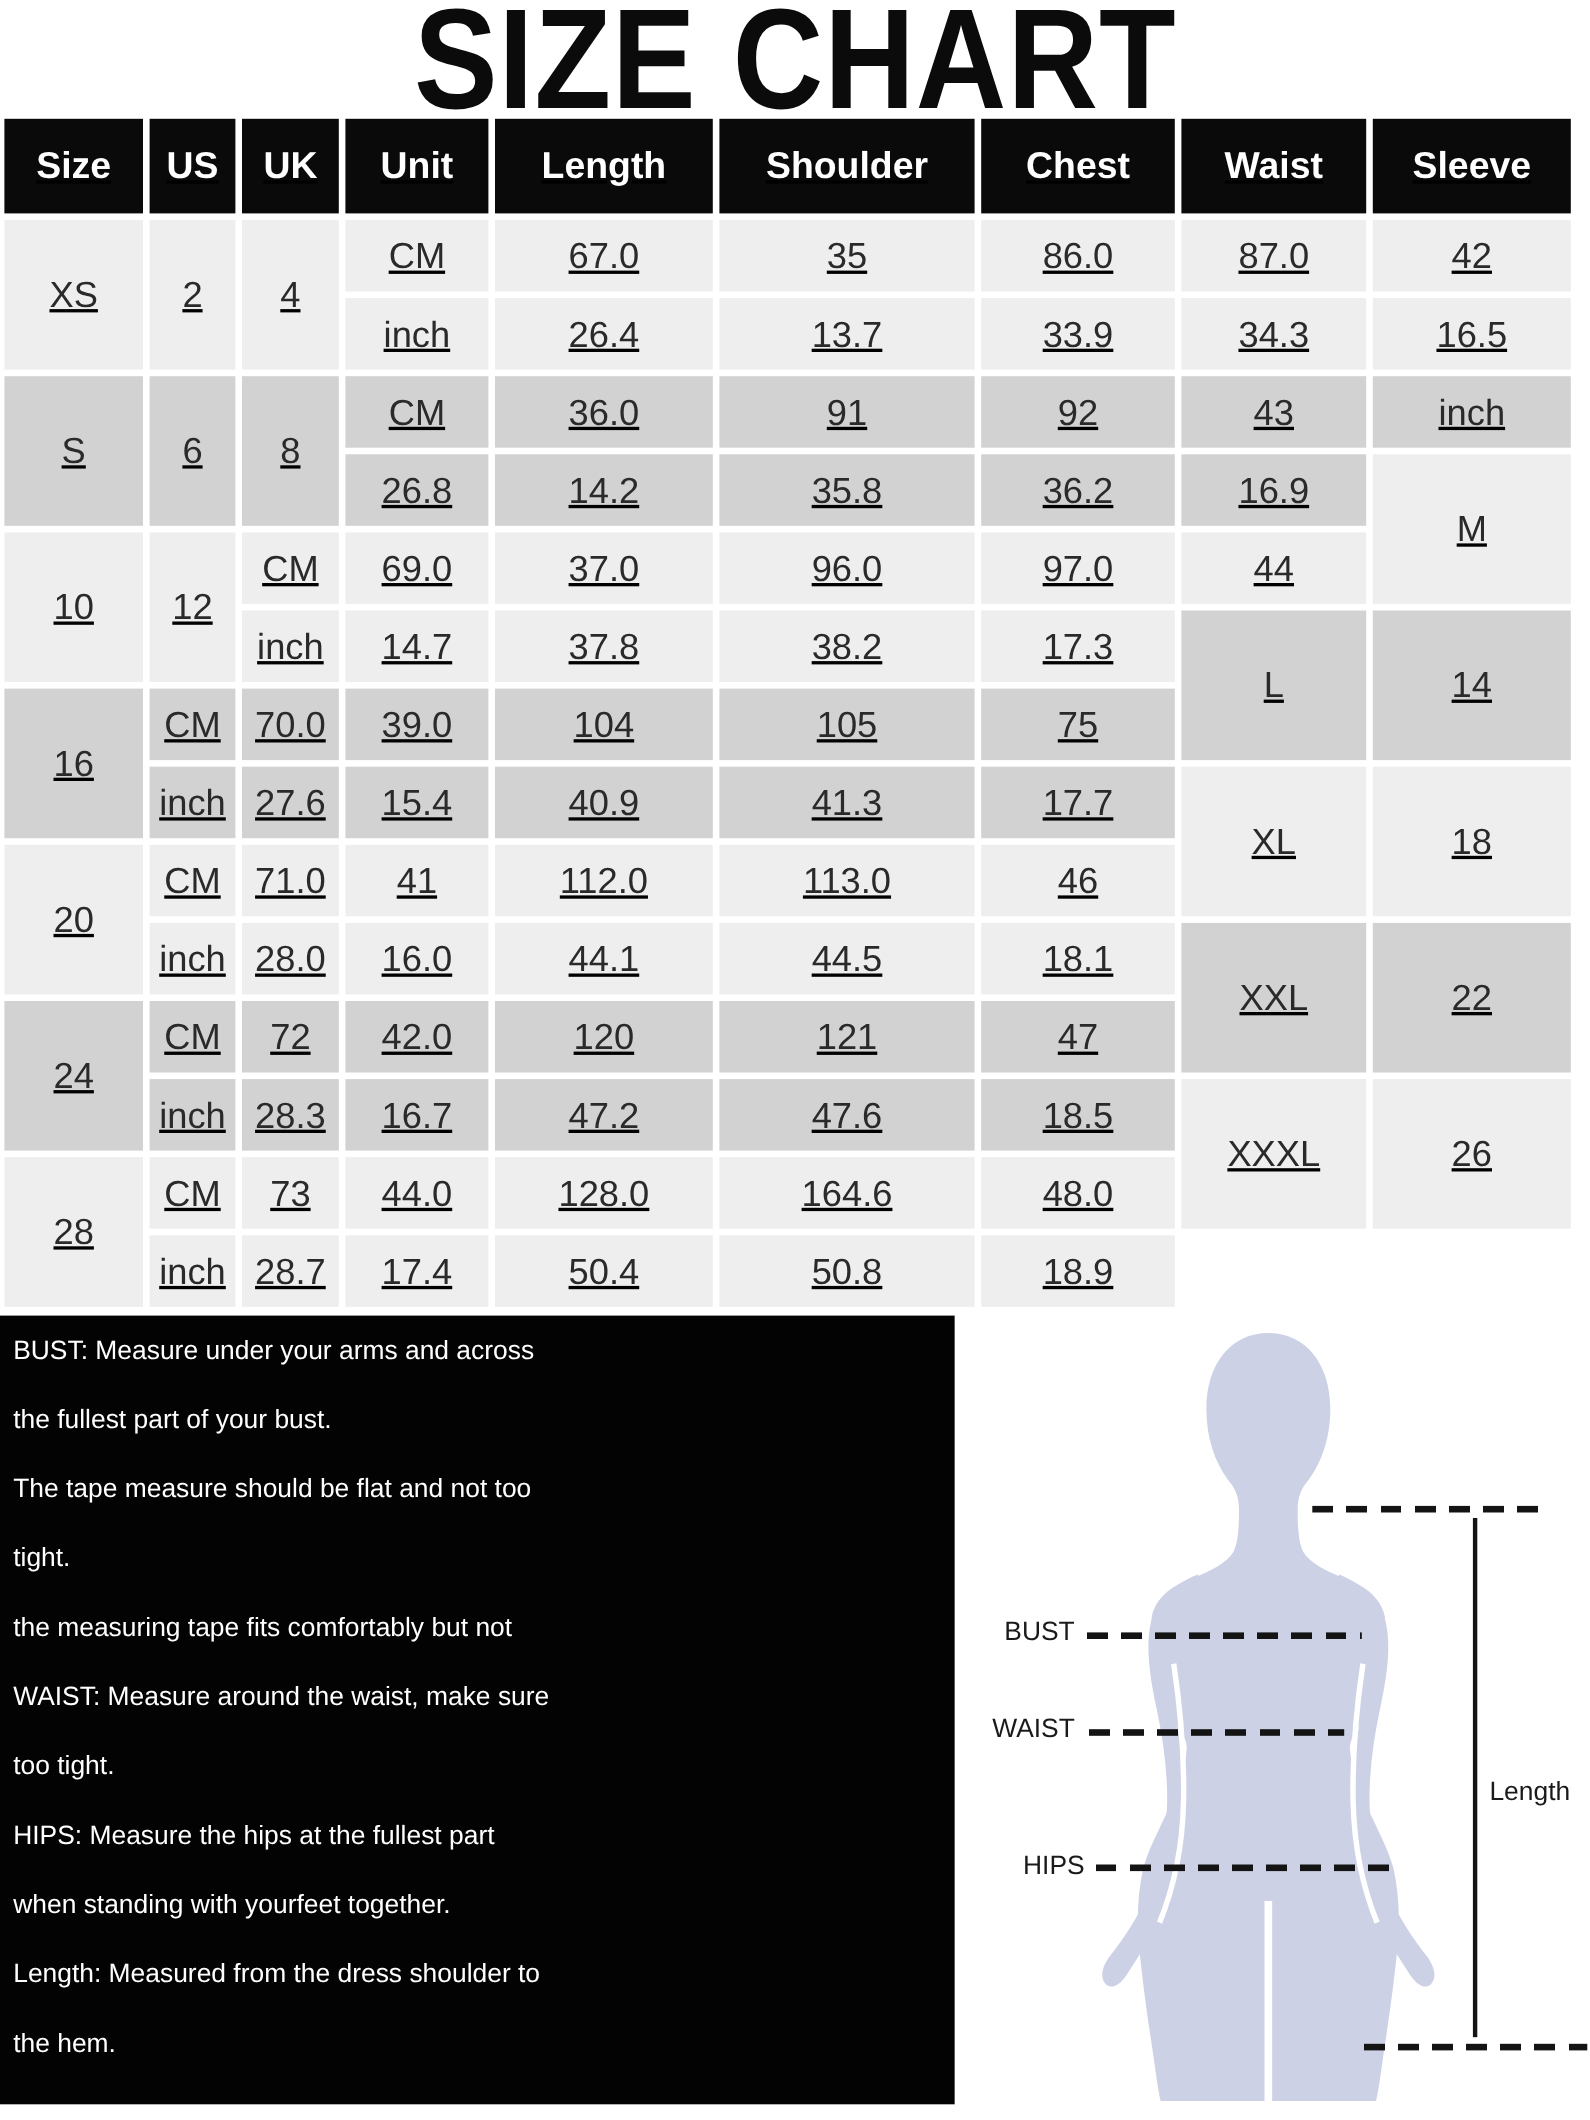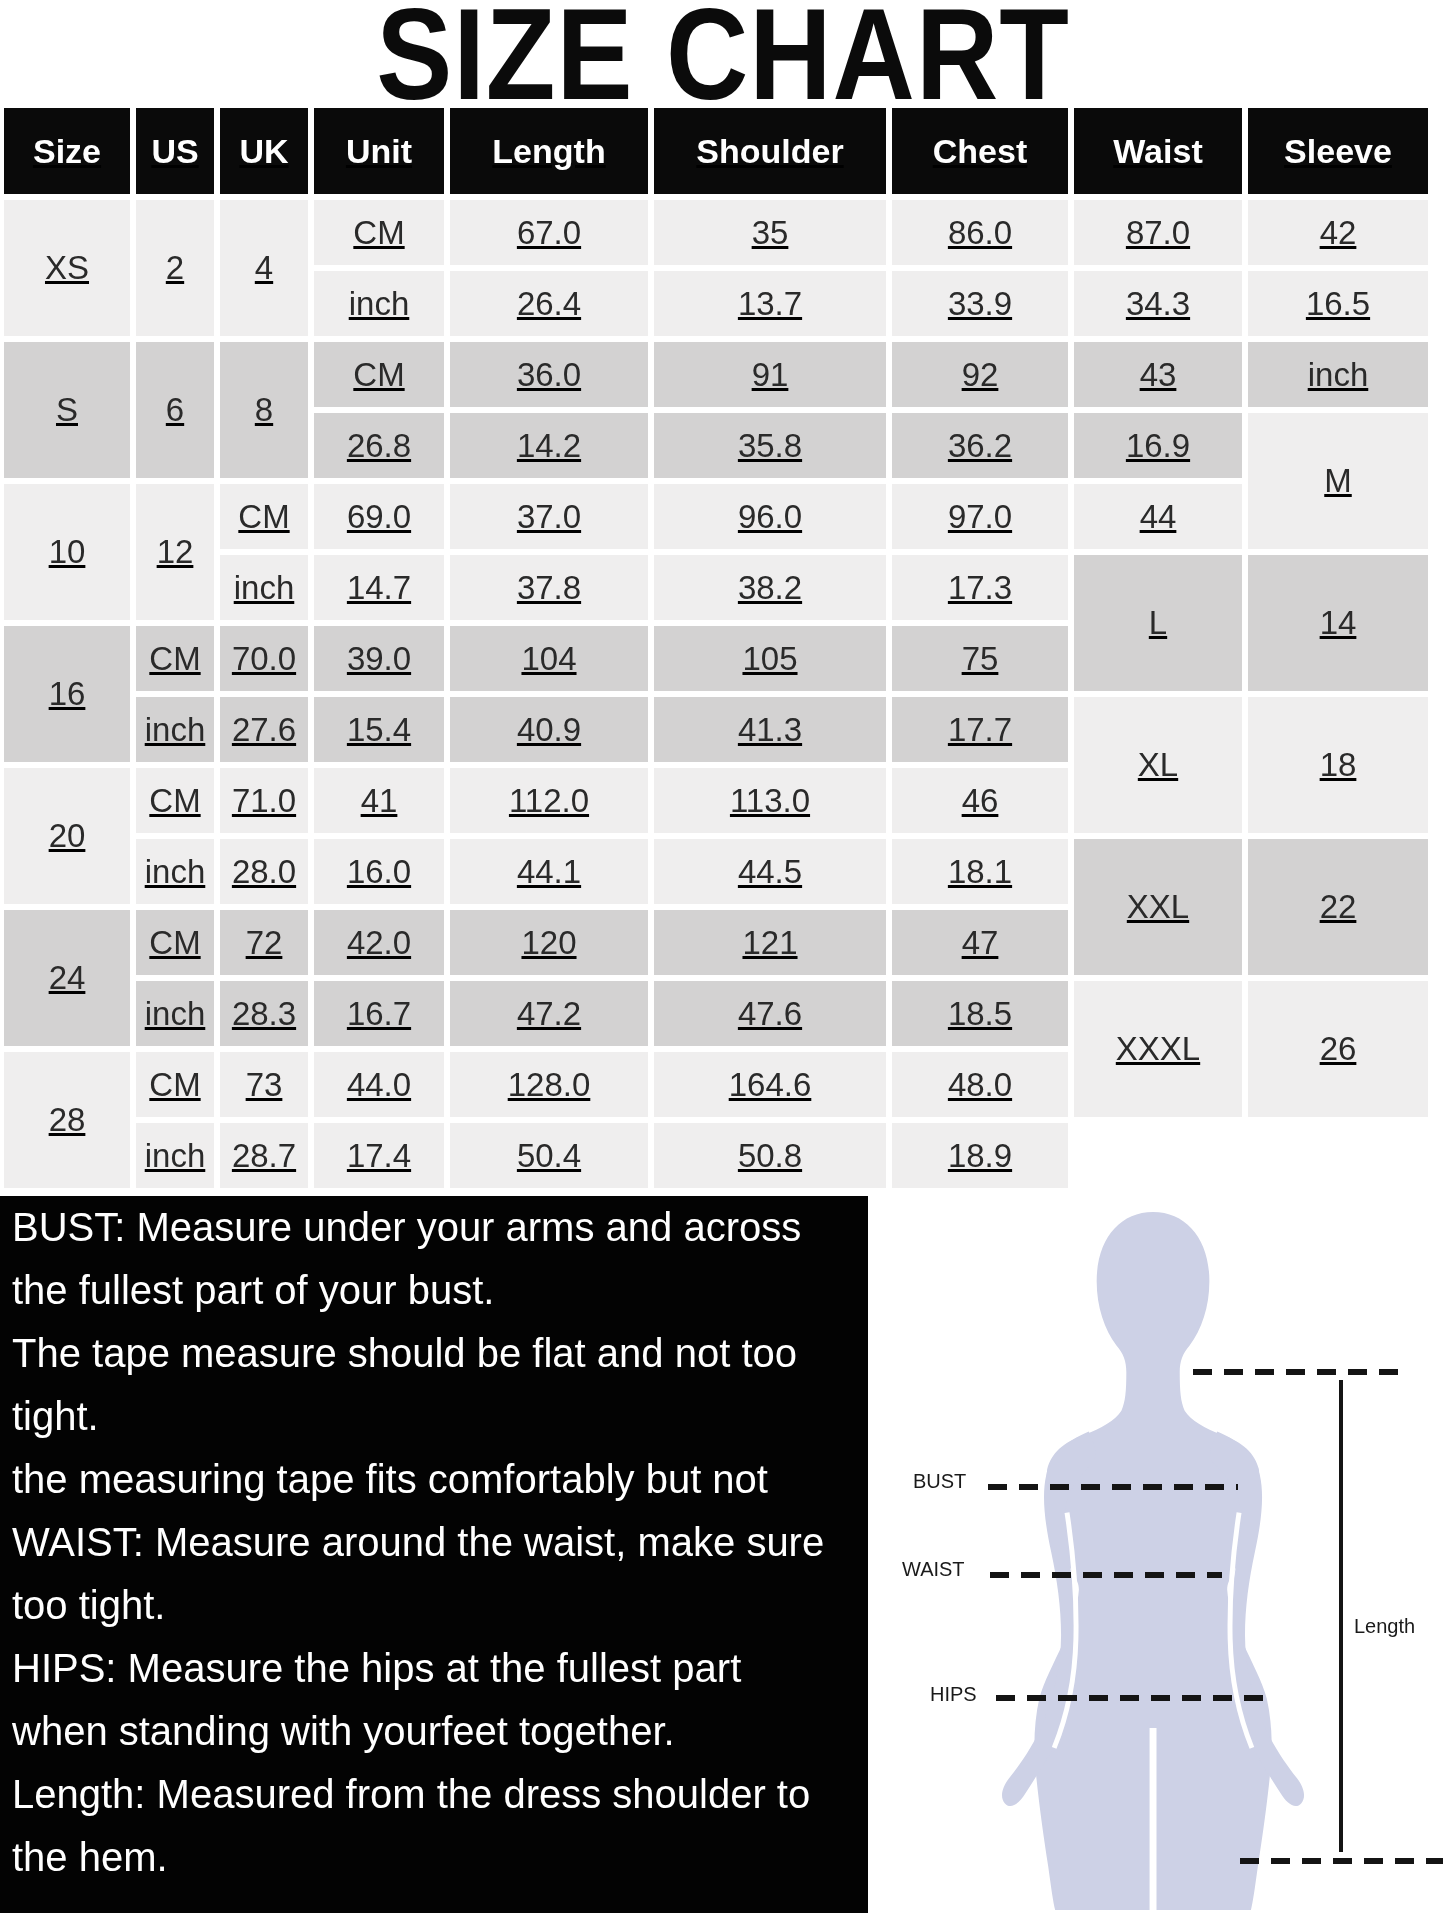--- a/index.html
+++ b/index.html
@@ -31,31 +31,31 @@
     display:flex;align-items:center;justify-content:center;
     font-size:33px;color:#2a2a2a;
   }
   .span2{grid-row:span 2;}
   .L{background:#efeeee;}
   .D{background:#d3d2d2;}
   
   .bottom{display:flex;height:717px;margin-top:8px;}
   .notes{
     width:868px;box-sizing:border-box;background:#030303;color:#ffffff;
-    padding:0 10px 0 12px;font-size:40px;line-height:63px;
+    padding:0 10px 0 12px;font-size:24px;line-height:63px;
   }
   .notes .nline{white-space:nowrap;}
   .figure-area{position:relative;flex:1;background:#ffffff;}
   .fig-svg{position:absolute;left:88px;top:8px;}
   .dash{
     position:absolute;height:6px;
     background:repeating-linear-gradient(90deg,#141414 0 19px,transparent 19px 31px);
   }
   .vline{position:absolute;width:4px;background:#141414;}
-  .fig-label{position:absolute;font-size:20px;color:#1a1a1a;white-space:nowrap;}
+  .fig-label{position:absolute;font-size:24px;color:#1a1a1a;white-space:nowrap;}
 </style>
 </head>
 <body>
 
 <div class="title-bar">
   <div class="title-text">SIZE CHART</div>
 </div>
 
 <div class="size-table">
 

